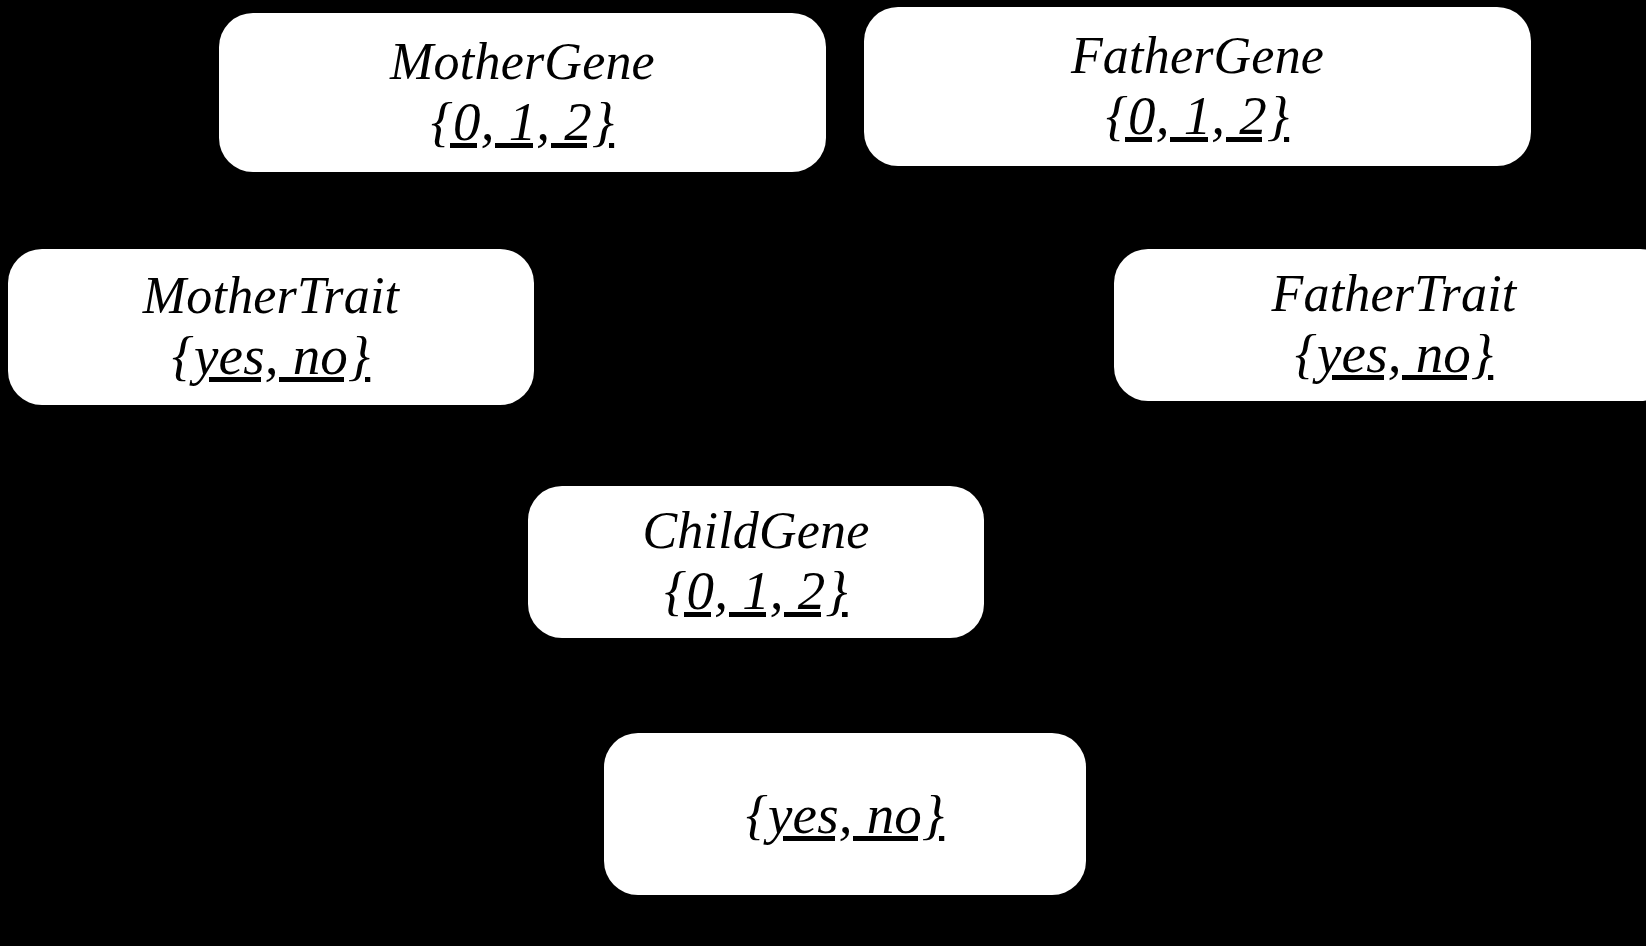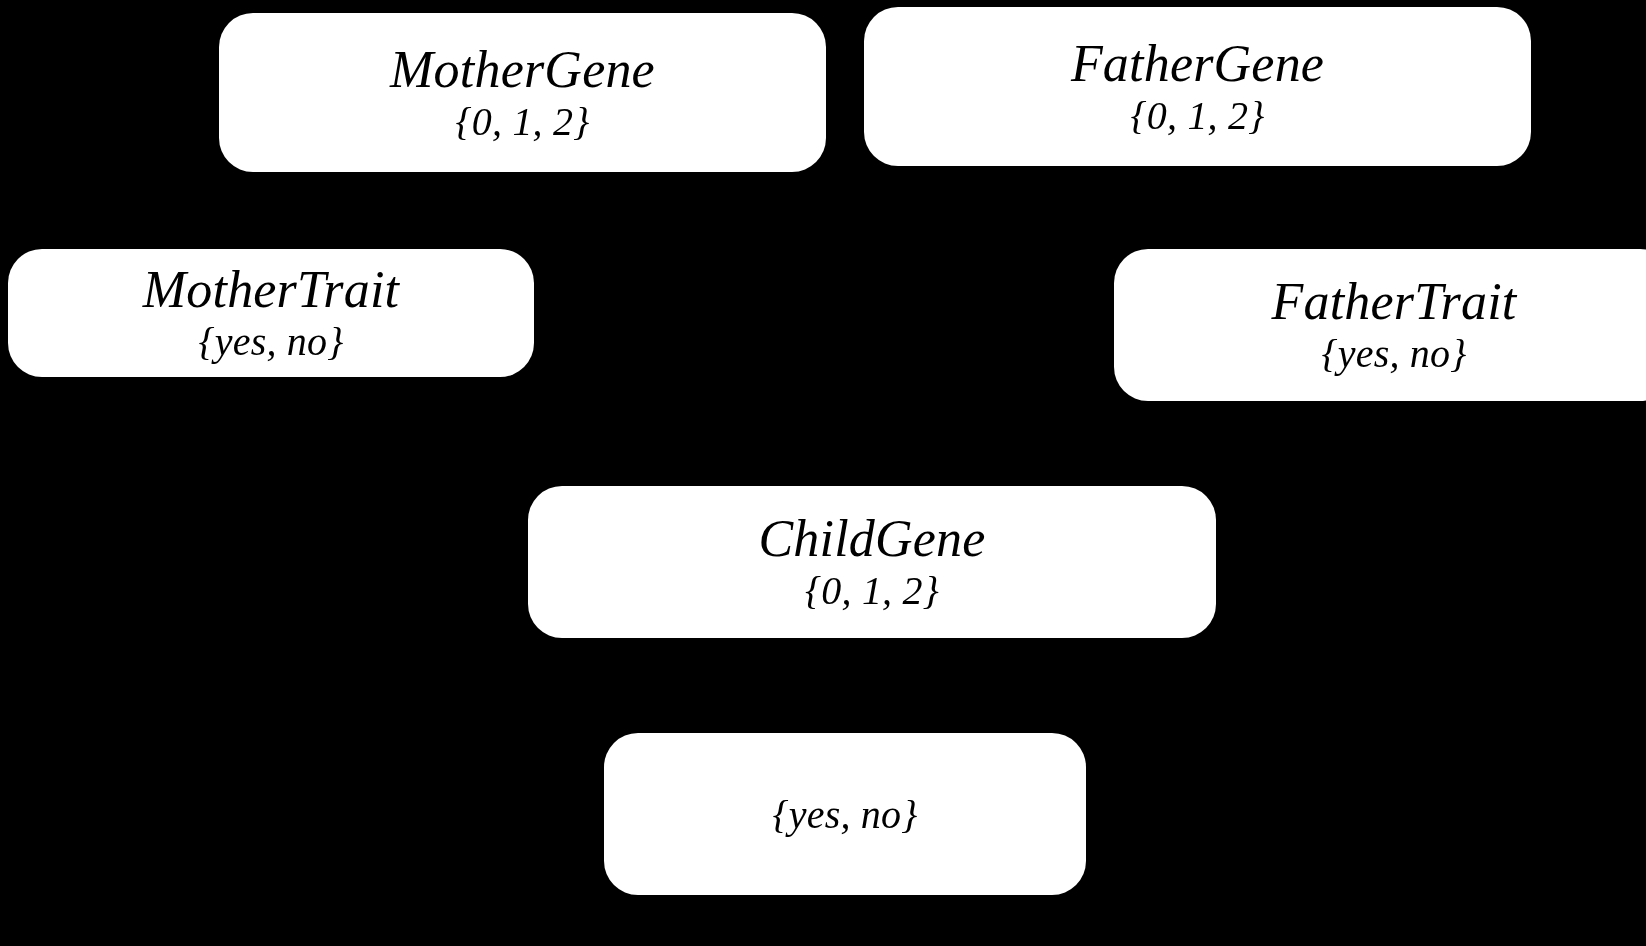--- a/index.html
+++ b/index.html
@@ -30,32 +30,33 @@
     line-height: 1.08;
     text-align: center;
     user-select: none;
   }
   .node .node-name {
     font-size: 52px;
     letter-spacing: 0.2px;
     white-space: nowrap;
   }
   .node .node-domain {
-    font-size: 40px;
+    font-size: 55px;
     letter-spacing: 0.2px;
     white-space: nowrap;
     margin-top: 2px;
+    text-decoration: underline;
   }
 
   
   #node-mother-gene  { left: 219px;  top: 7px;   width: 607px; height: 159px; margin-top: 6px; }
   #node-father-gene  { left: 864px;  top: 7px;   width: 667px; height: 159px; }
-  #node-mother-trait { left: 8px;    top: 249px; width: 526px; height: 128px; }
+  #node-mother-trait { left: 8px;    top: 249px; width: 526px; height: 156px; }
   #node-father-trait { left: 1114px; top: 249px; width: 560px; height: 152px; }
-  #node-child-gene   { left: 528px;  top: 486px; width: 688px; height: 152px; }
+  #node-child-gene   { left: 528px;  top: 486px; width: 456px; height: 152px; }
   #node-child-trait  { left: 604px;  top: 733px; width: 482px; height: 162px; }
 </style>
 </head>
 <body>
 
 <div id="canvas">
 
   <div class="node" id="node-mother-gene">
     <span class="node-name">MotherGene</span>
     <span class="node-domain">{0, 1, 2}</span>

